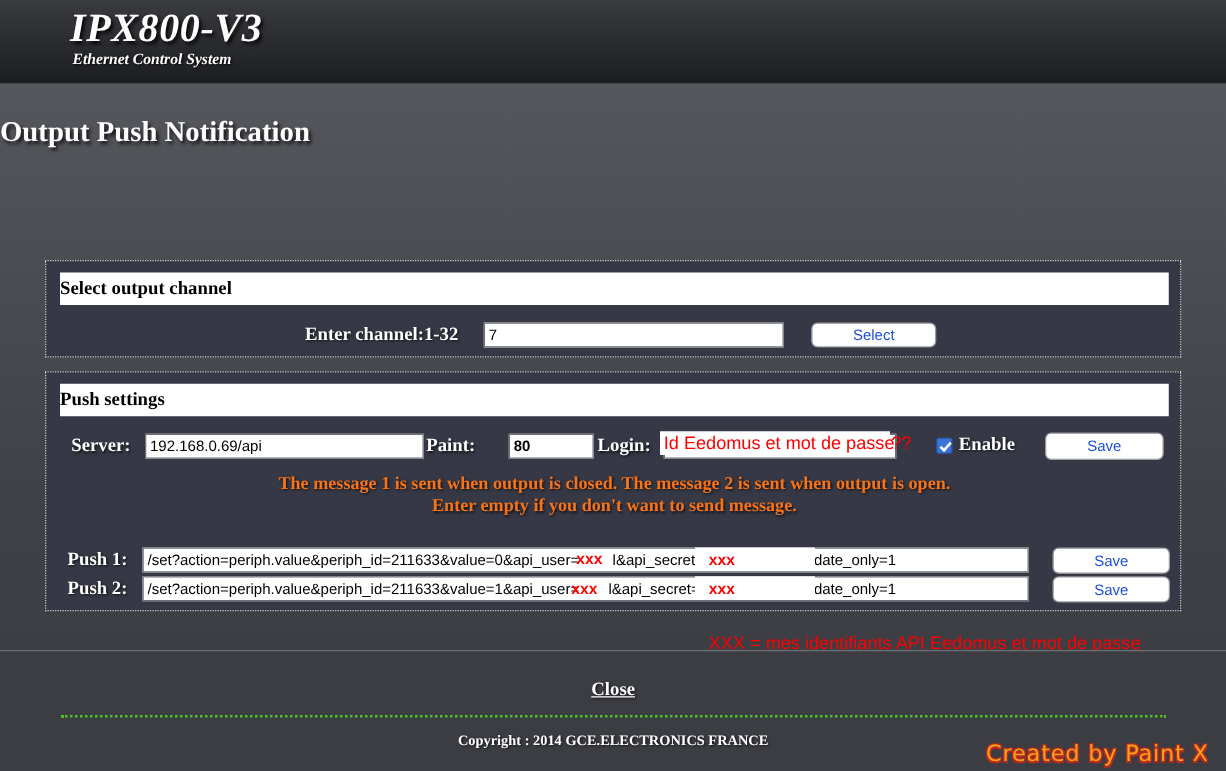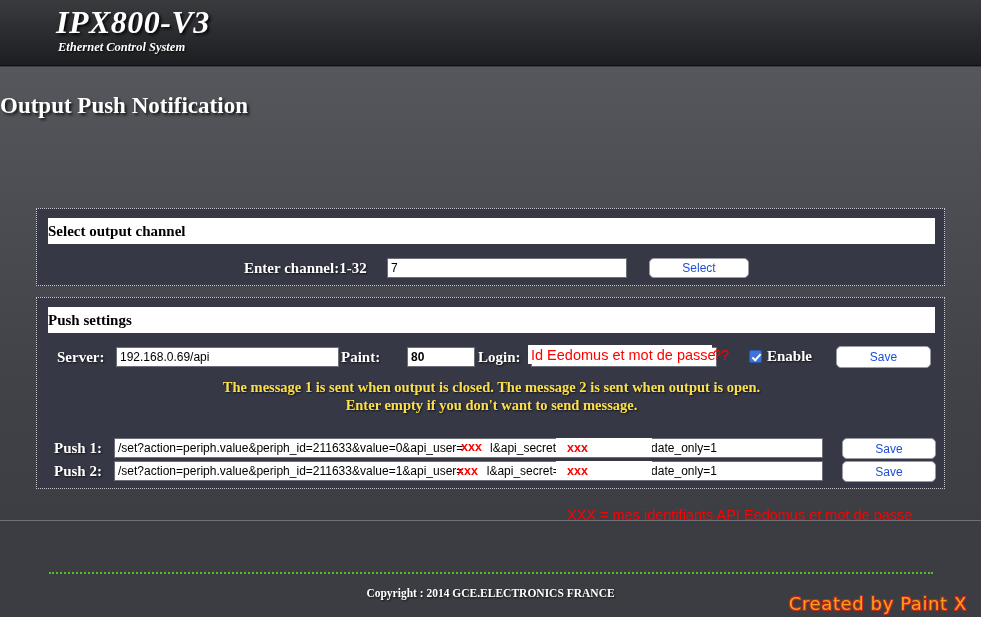--- a/index.html
+++ b/index.html
@@ -148,21 +148,21 @@
     color: #ffffff; font-weight: bold;
     font-family: "Liberation Serif", serif;
     font-size: 15px; margin-left: 5px;
     text-shadow: 1px 1px 2px rgba(0,0,0,.7);
   }
   #btn-save-top { left: 799px; top: 48px; width: 95px; height: 22px; }
 
   .hint {
     position: absolute; left: 11px; top: 80px;
     width: 887px; text-align: center;
-    color: #fde047; font-weight: bold;
+    color: #f97316; font-weight: bold;
     font-family: "Liberation Serif", serif;
     font-size: 14.5px; line-height: 18px;
     text-shadow: 1px 1px 2px rgba(0,0,0,.7);
   }
 
   #lbl-push1 { left: 17px; top: 142px; }
   #lbl-push2 { left: 17px; top: 165px; }
   #in-push1  { left: 77px; top: 140px; width: 709px; }
   #in-push2  { left: 77px; top: 163px; width: 709px; }
   #btn-save-p1 { left: 805px; top: 140px; width: 94px; height: 21px; }
@@ -294,18 +294,19 @@
     <div class="annot" id="annot-login">Id Eedomus et mot de passe</div>
     <div class="annot" id="annot-login-q">??</div>
     <div class="annot" id="annot-p1-user">xxx</div>
     <div class="annot" id="annot-p1-secret">xxx</div>
     <div class="annot" id="annot-p2-user">xxx</div>
     <div class="annot" id="annot-p2-secret">xxx</div>
     <div class="annot" id="annot-legend">XXX = mes identifiants API Eedomus et mot de passe</div>
   </div>
 
   <div class="footer">
+    <div class="close-link">Close</div>
     <div class="green-rule"></div>
     <div class="copyright">Copyright : 2014 GCE.ELECTRONICS FRANCE</div>
   </div>
 
   <div class="watermark">Created by Paint X</div>
 </div>
 
 </body></html>

